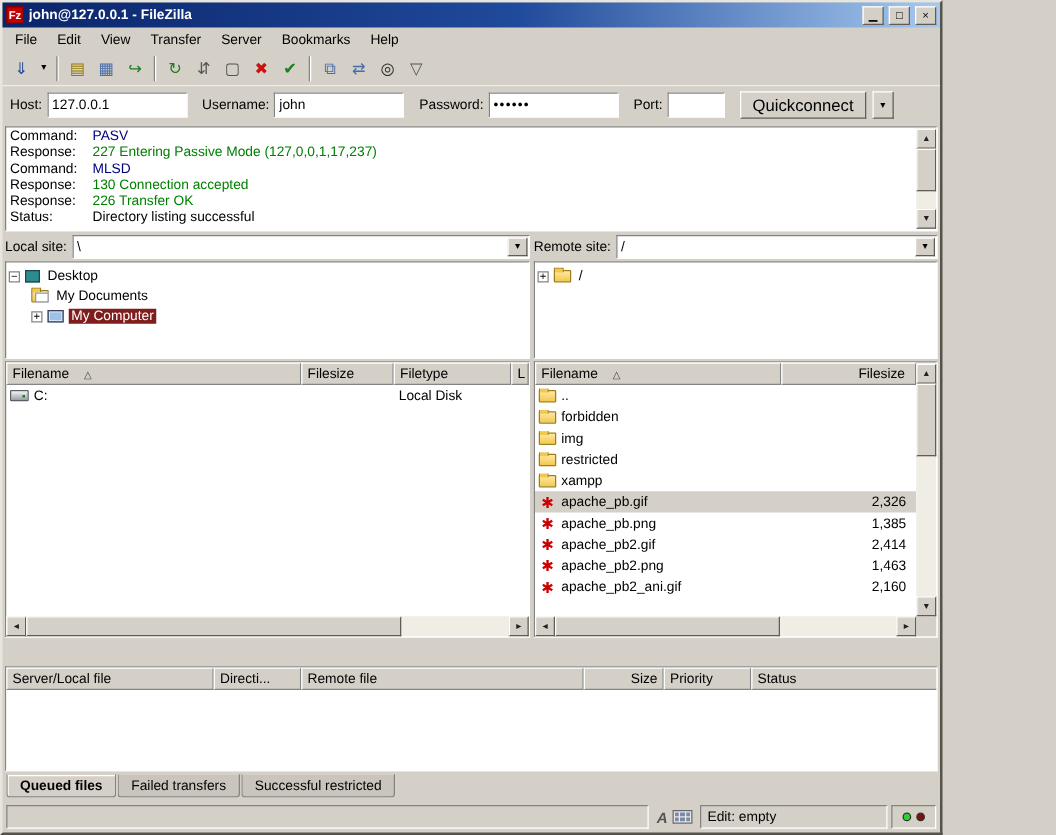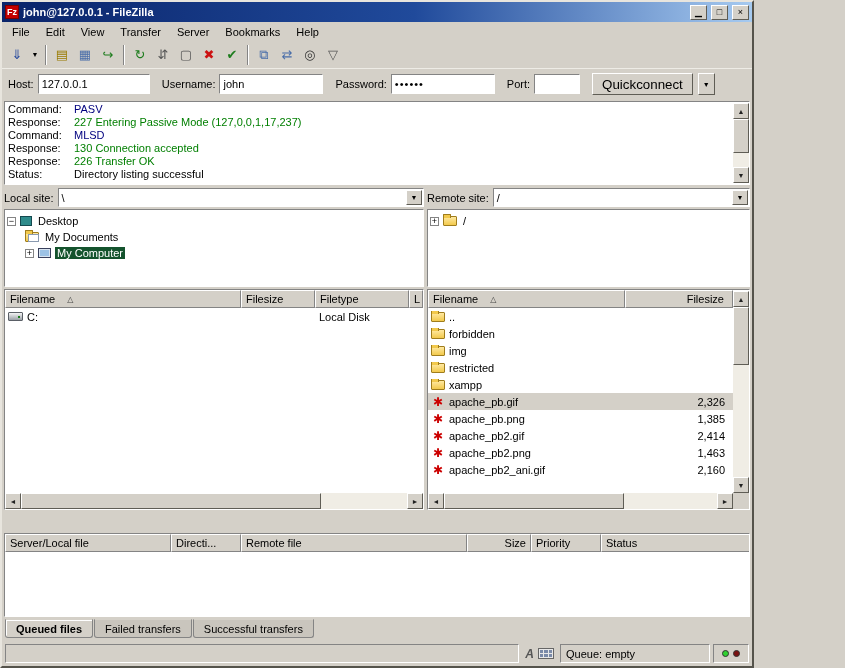--- a/index.html
+++ b/index.html
@@ -58,21 +58,21 @@
   .combo{flex:1;height:19px;background:#fff;border:1px solid;border-color:#848484 #fff #fff #848484;
     display:flex;align-items:center;}
   .combo .val{flex:1;padding:0 3px;overflow:hidden;white-space:nowrap;}
   .combo .drop{width:16px;height:15px;margin:1px;display:flex;align-items:center;justify-content:center;font-size:7px;}
   
   .treesrow{height:80px;padding:1px 2px;}
   .treebox{height:100%;background:#fff;border:1px solid;border-color:#848484 #fff #fff #848484;
     padding:3px 2px;overflow:hidden;}
   .trow{display:flex;align-items:center;gap:4px;height:16px;white-space:nowrap;}
   .trow .lbl{padding:0 2px;}
-  .trow.sel .lbl{background:#14532d;color:#fff;}
+  .trow.sel .lbl{background:#7f1d1d;color:#fff;}
   .indent{width:14px;flex:0 0 14px;}
   .expander{width:9px;height:9px;flex:0 0 9px;background:#fff;border:1px solid #848484;
     display:flex;align-items:center;justify-content:center;font-size:9px;line-height:7px;color:#000;}
   
   .fold{width:14px;height:10px;flex:0 0 14px;background:linear-gradient(#ffe9a2,#f2c94c);
     border:1px solid #a07d1c;border-radius:1px;position:relative;}
   .fold::before{content:"";position:absolute;top:-3px;left:-1px;width:6px;height:3px;
     background:#f2c94c;border:1px solid #a07d1c;border-bottom:none;border-radius:1px 1px 0 0;}
   .fold.docs::after{content:"";position:absolute;left:2px;top:1px;width:9px;height:6px;
     background:#fff;border:1px solid #8a9ab0;}
@@ -492,36 +492,36 @@
           <span>Status</span>
         </div>
       <div class="hcell qc6"></div>
     </div>
     <div class="qbody"></div>
   </div>
 
   <div class="tabsrow">
     <div class="tab active">Queued files</div>
     <div class="tab">Failed transfers</div>
-    <div class="tab">Successful transfers</div>
+    <div class="tab">Successful restricted</div>
   </div>
 
   <div class="statusbar">
     <div class="sb-main sunken"></div>
     <div class="sb-icons">
       <span class="ascii">A</span>
       <span class="keypad">
           <i></i>
           <i></i>
           <i></i>
           <i></i>
           <i></i>
           <i></i>
         </span>
     </div>
-    <div class="sb-queue sunken" style="background:#d4d0c8;">Queue: empty</div>
+    <div class="sb-queue sunken" style="background:#d4d0c8;">Edit: empty</div>
     <div class="sb-leds sunken" style="background:#d4d0c8;">
       <span class="led" id="led-left" style="background: rgb(47, 209, 47);"></span>
       <span class="led" id="led-right" style="background: rgb(122, 18, 18);"></span>
     </div>
   </div>
 
 </div>
 
 </body></html>

